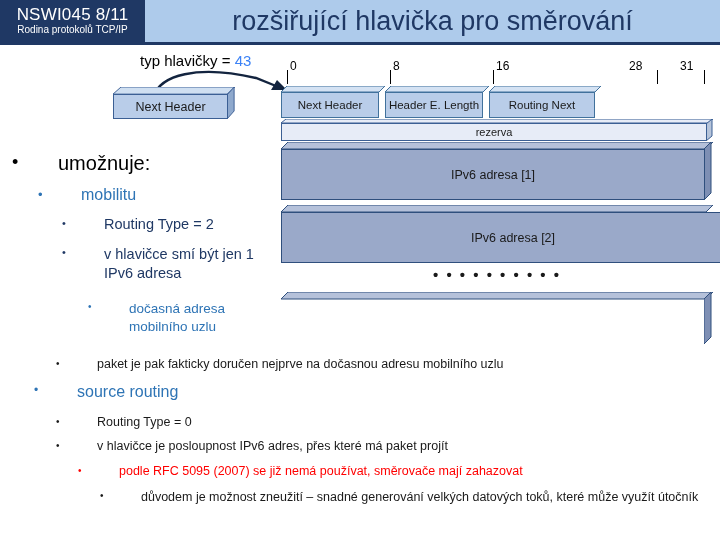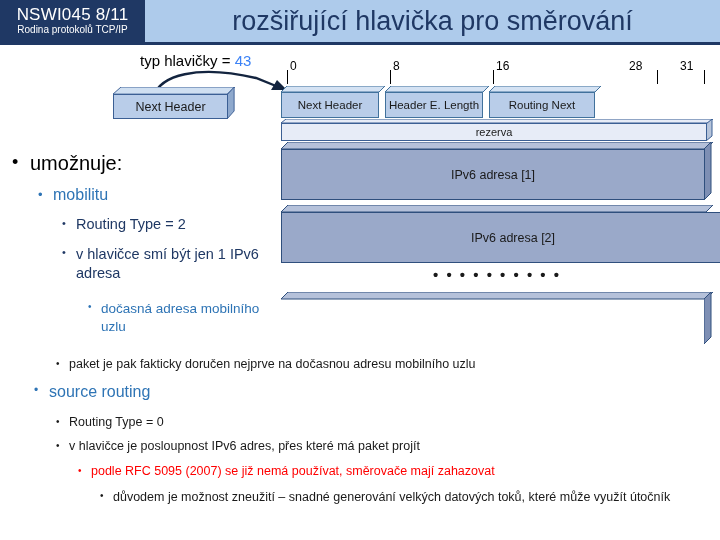--- a/index.html
+++ b/index.html
@@ -62,21 +62,21 @@
   .adr1{top:142px;height:58px;}
   .adr2{top:205px;height:58px;padding-left:40px;}
   .adrn{top:292px;height:52px;}
 
   .dots{position:absolute;left:281px;top:266px;width:432px;text-align:center;
         font-size:15px;letter-spacing:2px;color:#1a1a1a;font-weight:bold;}
 
   
   .b{position:absolute;display:flex;align-items:flex-start;}
   .b .bul{flex:0 0 auto;display:inline-block;text-align:left;}
-  .b .txt{flex:1 1 auto;}
+  .b .txt{flex:1 1 auto;margin-left:28px;}
 
   .lv1{font-size:20px;color:#000000;}
   .lv1 .bul{width:18px;font-size:18px;line-height:1.15;}
   .lv2{font-size:16px;color:#2e74b5;}
   .lv2 .bul{width:15px;font-size:13px;line-height:1.35;}
   .lv3{font-size:14.5px;color:#1f3864;}
   .lv3 .bul{width:14px;font-size:11px;line-height:1.4;}
   .lv4{font-size:13.5px;color:#2e74b5;}
   .lv4 .bul{width:13px;font-size:10px;line-height:1.45;}
   .lv3d{font-size:12.5px;color:#1a1a1a;}

